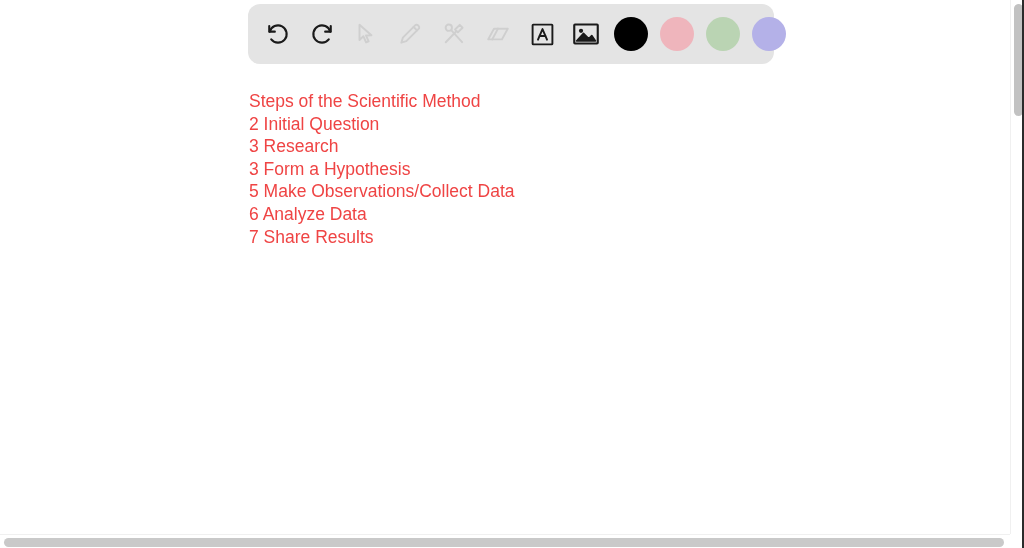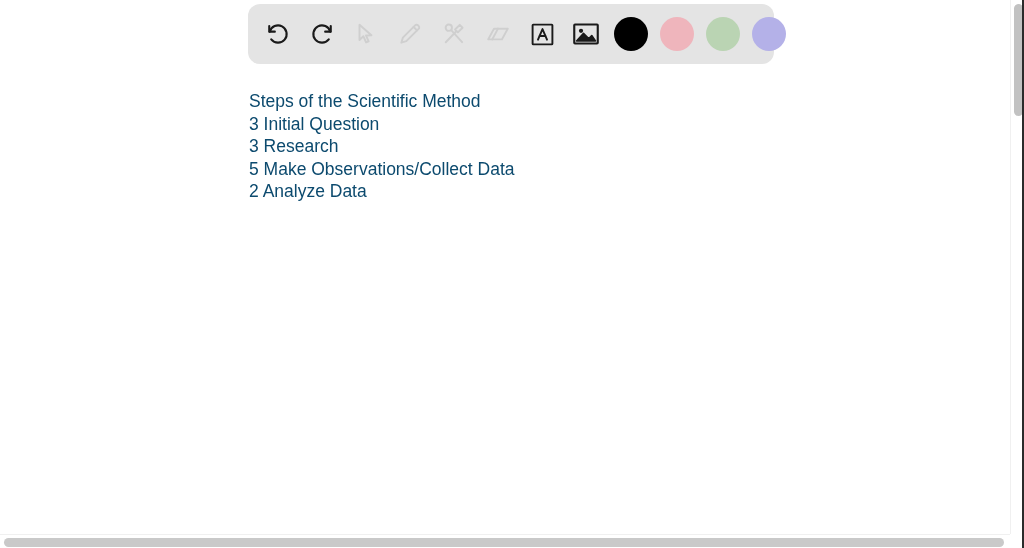--- a/index.html
+++ b/index.html
@@ -76,21 +76,21 @@
     justify-content: center;
     flex: 0 0 auto;
   }
 
   
   #text-block {
     position: absolute;
     left: 249px;
     top: 90px;
     width: 420px;
-    color: #0c4a6e;
+    color: #ef4444;
     font-size: 17.5px;
     line-height: 22.6px;
     font-family: "Liberation Sans", sans-serif;
     white-space: nowrap;
   }
   #text-block .line { display: block; }
 
   
   #vscroll {
     position: absolute;
@@ -150,24 +150,26 @@
 </style>
 </head>
 <body>
 
 <div id="app">
 
   <div id="canvas" style="background: rgb(255, 255, 255);">
 
     <div id="text-block">
       <span class="line">Steps of the Scientific Method</span>
-      <span class="line">3 Initial Question</span>
+      <span class="line">2 Initial Question</span>
       <span class="line">3 Research</span>
+      <span class="line">3 Form a Hypothesis</span>
       <span class="line">5 Make Observations/Collect Data</span>
-      <span class="line">2 Analyze Data</span>
+      <span class="line">6 Analyze Data</span>
+      <span class="line">7 Share Results</span>
     </div>
 
   </div>
 
   <div id="toolbar" style="background: rgb(228, 228, 228);">
 
     <div class="tool">
       <svg width="28" height="28" viewBox="0 0 24 24" fill="none" stroke="#1a1a1a" stroke-width="1.8" stroke-linecap="round" stroke-linejoin="round">
         <path d="M4.5 5.2 V10 H9.3"></path>
         <path d="M4.9 10 A7.4 7.4 0 1 1 6.2 16.6"></path>

